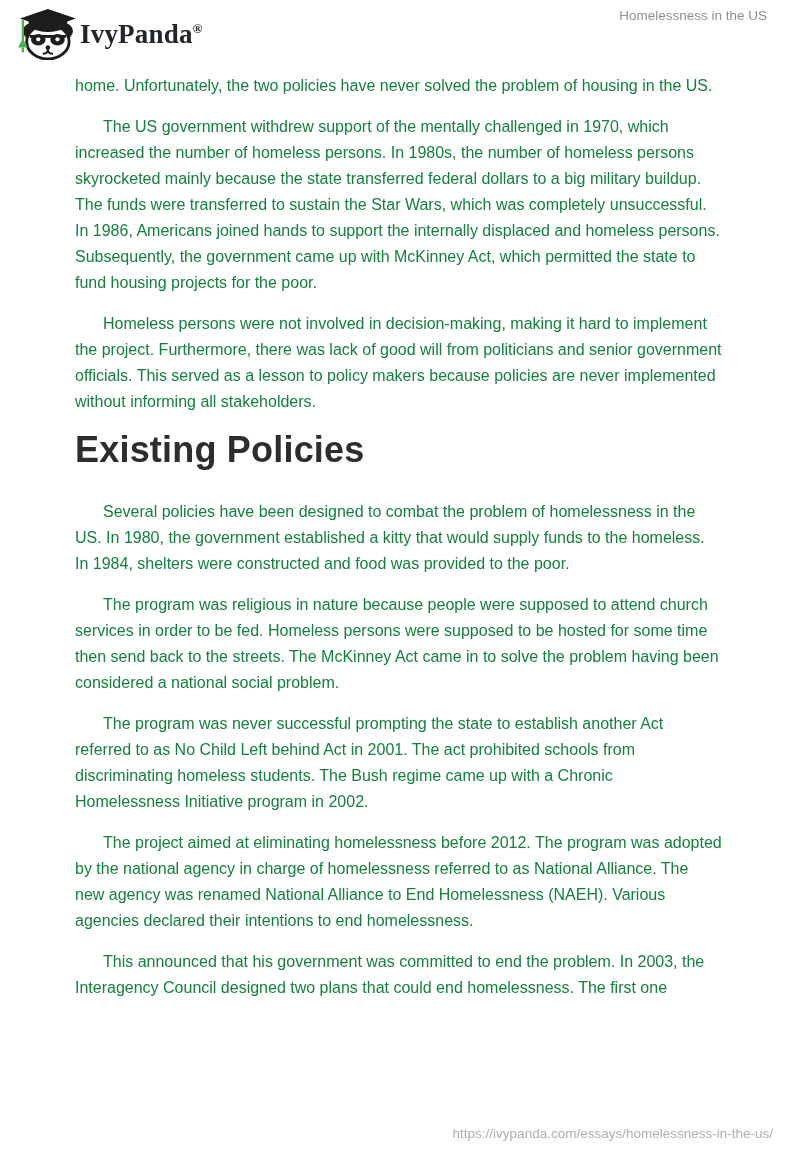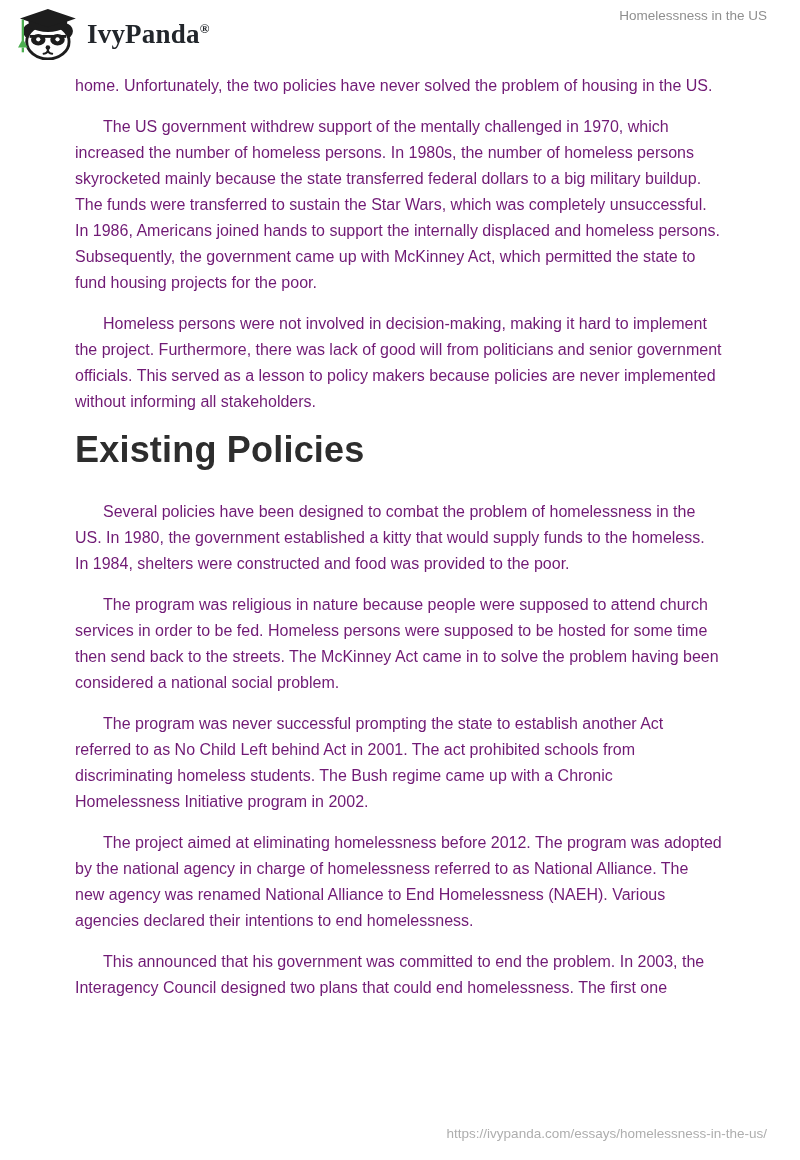--- a/index.html
+++ b/index.html
@@ -31,21 +31,21 @@
     width: 62px;
     height: 52px;
     display: block;
   }
   .brand-name {
     font-family: "Liberation Serif", serif;
     font-weight: 700;
     font-size: 27px;
     color: #22262b;
     letter-spacing: 0.2px;
-    margin-left: 11px;
+    margin-left: 4px;
     line-height: 52px;
   }
   .brand-name sup {
     font-size: 13px;
     vertical-align: super;
     line-height: 0;
   }
   .doc-title {
     font-size: 13.5px;
     color: #8f8f8f;
@@ -54,41 +54,41 @@
   
   .essay-content {
     position: absolute;
     top: 73px;
     left: 75px;
     width: 647px;
   }
   .essay-content p {
     font-size: 16px;
     line-height: 26px;
-    color: #701a75;
+    color: #15803d;
     text-indent: 28px;
     margin: 15px 0;
   }
   .essay-content p.first {
     text-indent: 0;
     margin-top: 0;
   }
   .essay-content h2 {
     font-size: 36px;
     line-height: 34px;
     font-weight: 700;
     color: #2d2d2d;
     margin: 18px 0 32px 0;
     letter-spacing: 0.2px;
   }
 
   
   .page-footer {
     position: absolute;
-    right: 33px;
+    right: 27px;
     bottom: 18px;
     text-align: right;
   }
   .source-url {
     font-size: 13.5px;
     color: #aeaeae;
   }
 </style>
 </head>
 <body>

